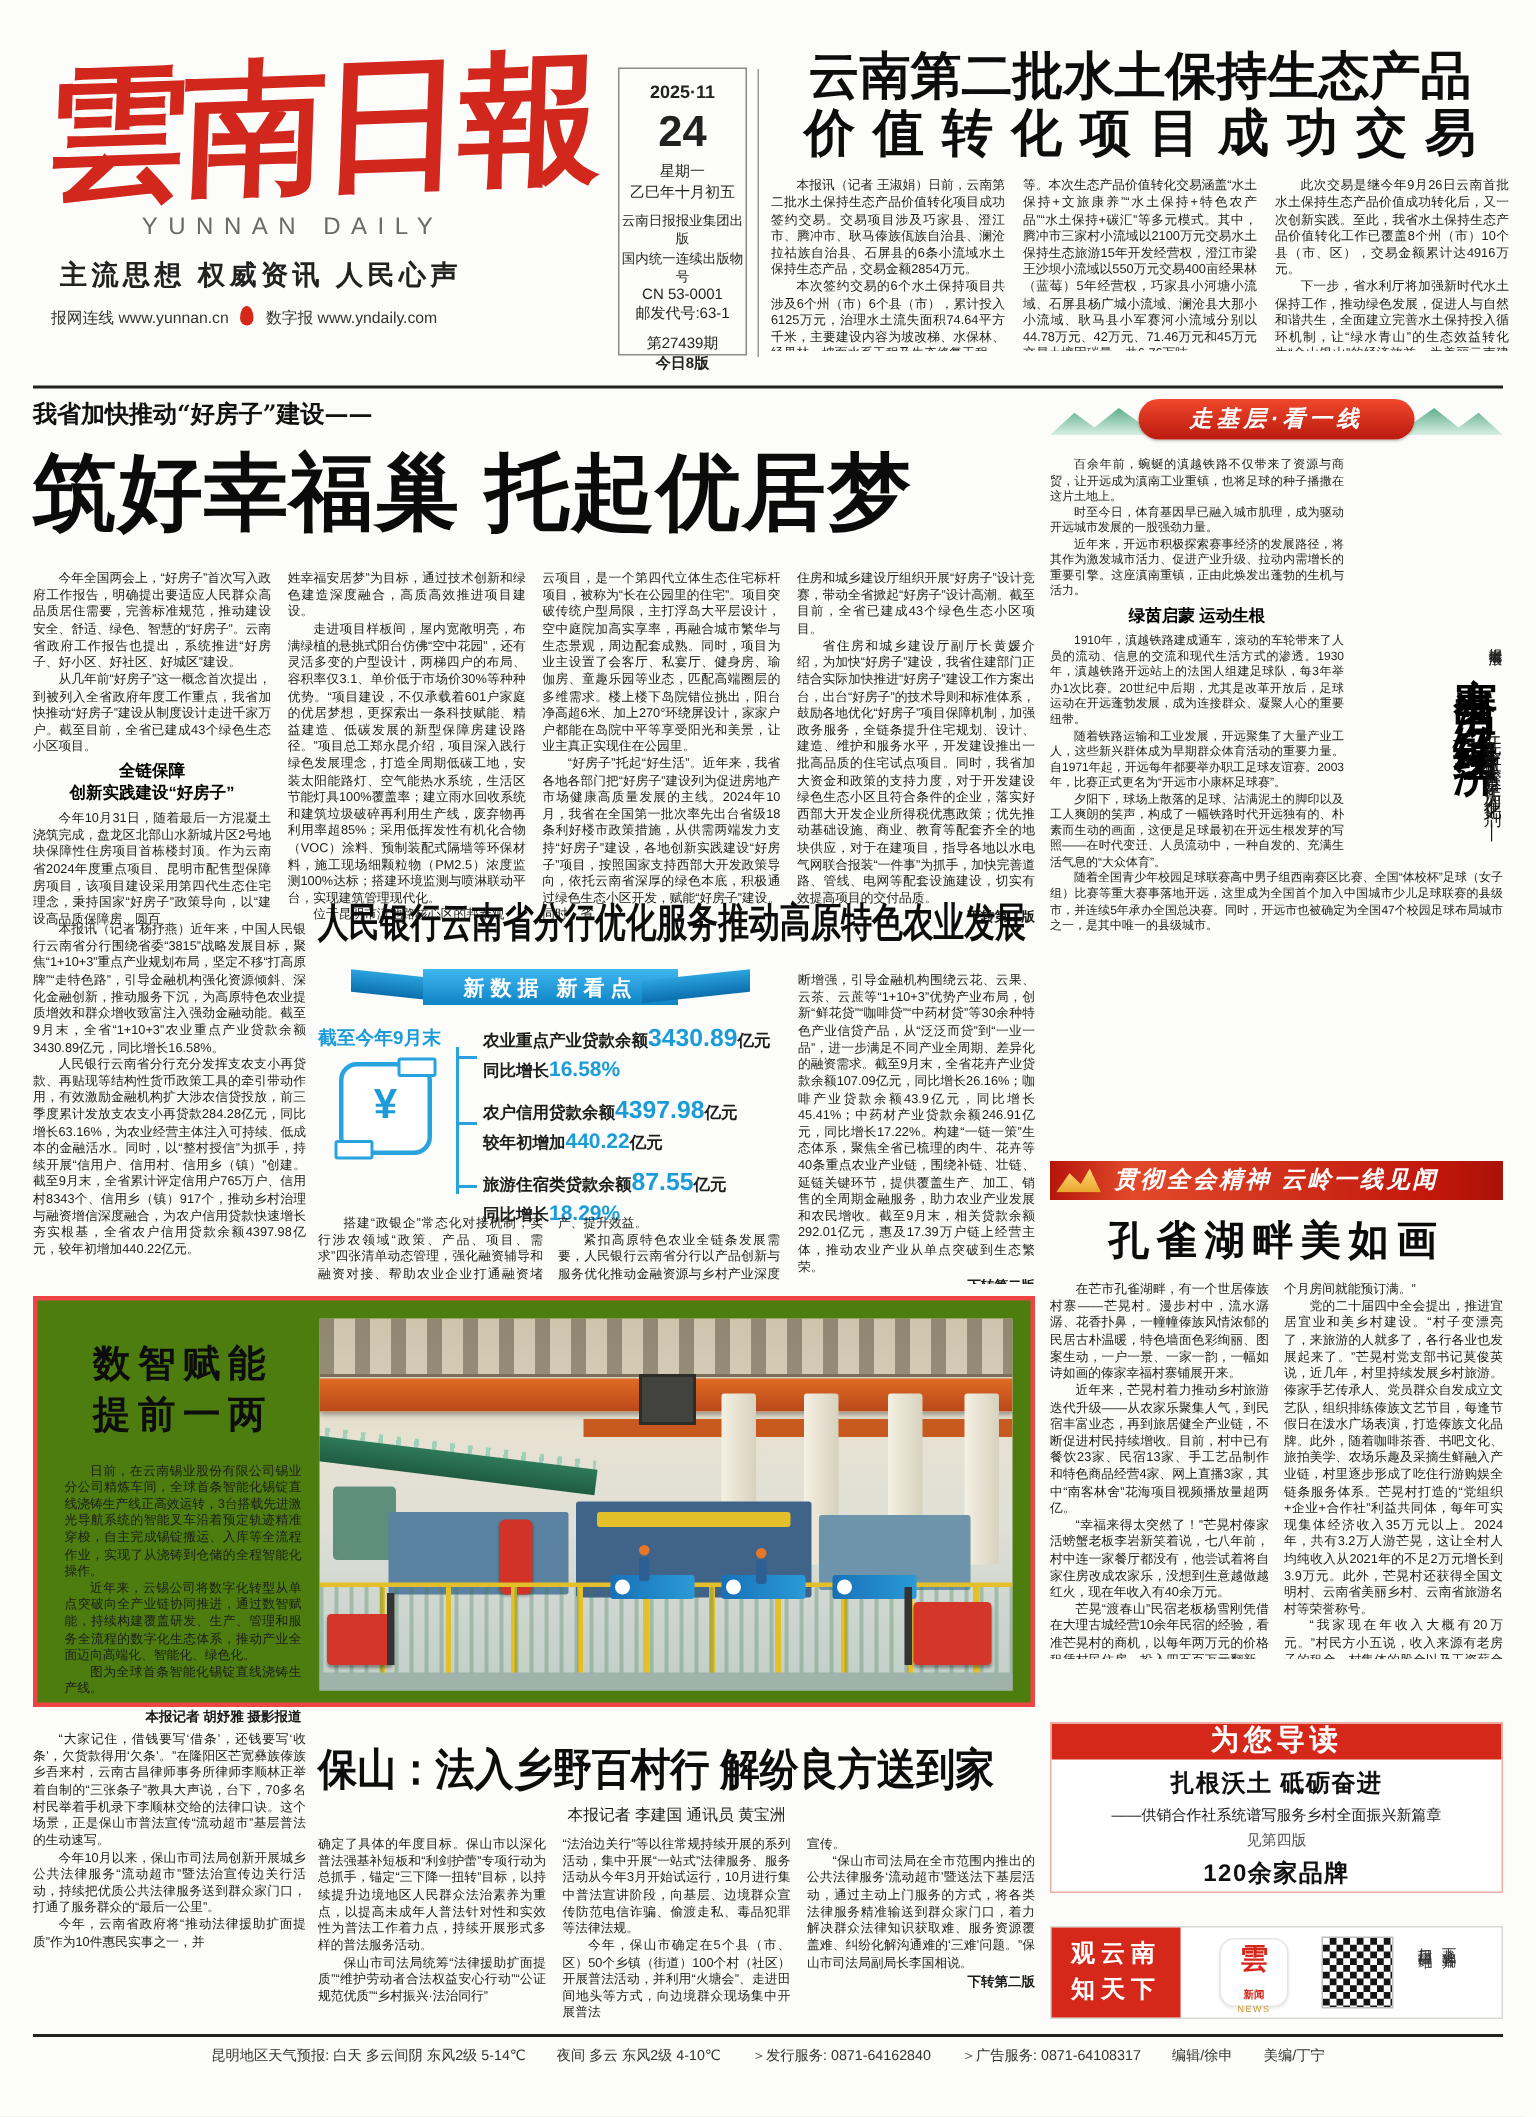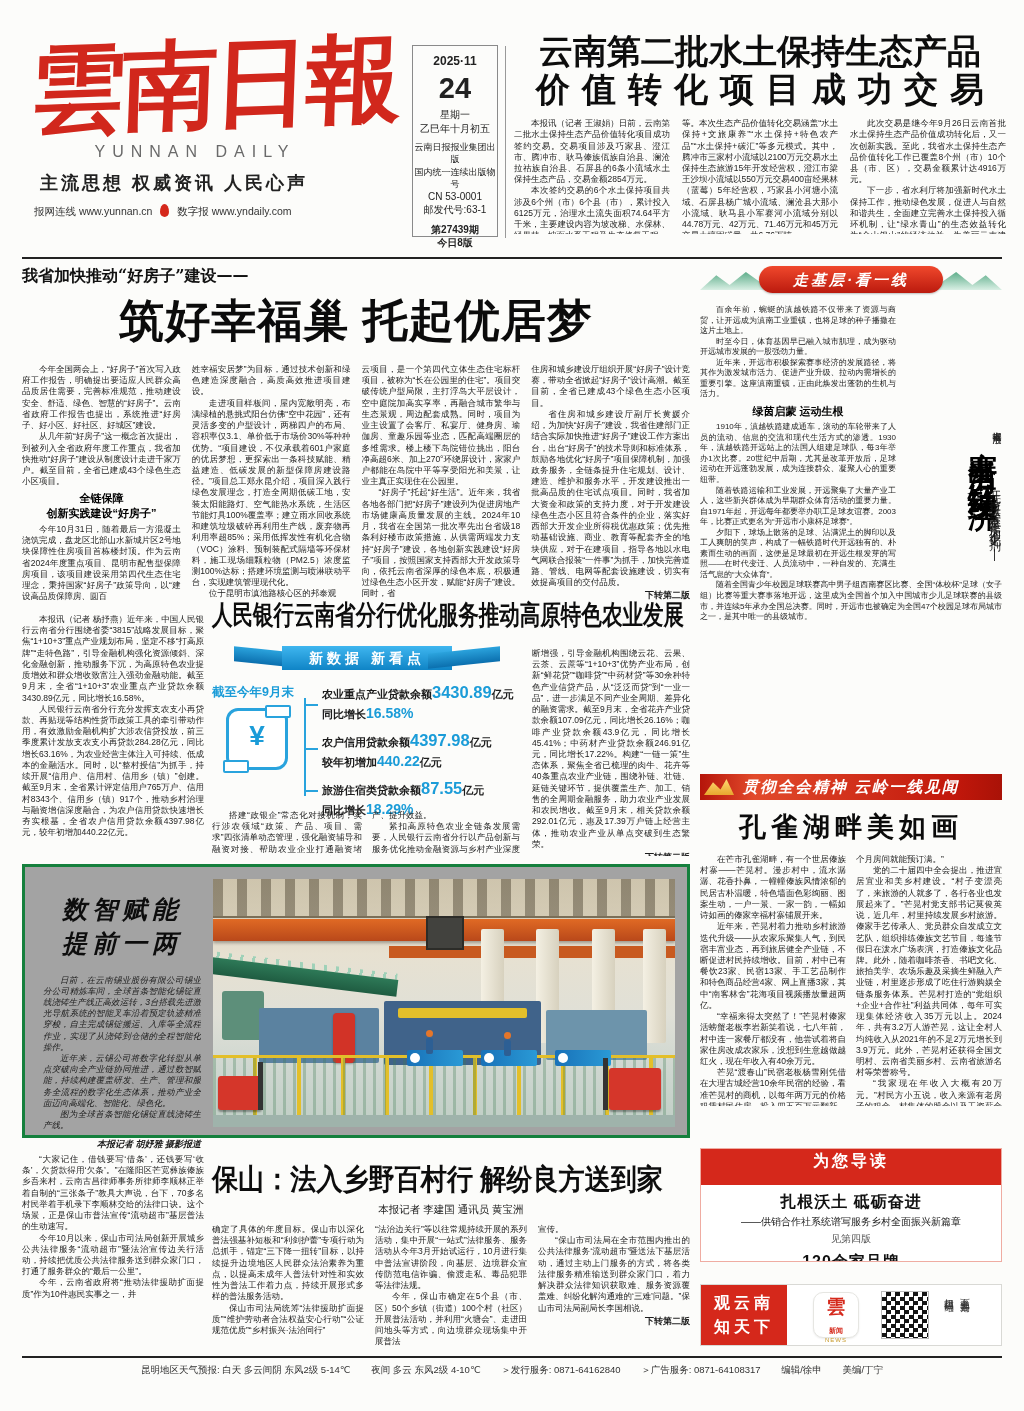--- a/index.html
+++ b/index.html
@@ -28,21 +28,21 @@
   .d-top{font-size:12px;font-weight:bold;}
   .d-day{font-size:29px;font-weight:bold;line-height:1.05;}
   .d-sm{font-size:9px;}
   .d-md{font-size:10px;}
   .vline{width:1px;background:#999;}
   .hrule{background:#222;}
   
   .h-top{font-weight:bold;font-size:34px;line-height:1.12;text-align:center;color:#0d0d0d;white-space:nowrap;}
   .h-top .sp{letter-spacing:12px;margin-right:-12px;}
   .kicker{font-family:"DejaVu Serif","Liberation Serif",serif;font-weight:bold;font-size:16px;color:#111;}
-  .h-main{font-weight:bold;font-size:45px;letter-spacing:1px;text-align:center;color:#0b0b0b;white-space:nowrap;}
+  .h-main{font-weight:bold;font-size:56px;letter-spacing:1px;color:#0b0b0b;white-space:nowrap;}
   .squeeze{display:inline-block;transform-origin:left center;white-space:nowrap;font-weight:bold;color:#0d0d0d;}
   
   .banner-zjc{position:relative;height:30px;}
   .mtn{position:absolute;top:6px;width:74px;height:18px;
        background:linear-gradient(180deg,#5fae8b,#d9efe4);
        clip-path:polygon(0 100%,22% 18%,40% 72%,62% 0,82% 58%,100% 100%);}
   .pill{position:absolute;left:50%;transform:translateX(-50%);top:0;width:184px;height:27px;border-radius:14px;
         background:linear-gradient(180deg,#f0482c,#bb1a0e);color:#fff;font-weight:bold;font-style:italic;
         font-size:15px;letter-spacing:3px;text-align:center;line-height:27px;box-shadow:0 1px 2px rgba(0,0,0,.25);}
   .vert-block{float:right;width:98px;height:258px;margin:2px 0 6px 8px;display:flex;flex-direction:row-reverse;
@@ -64,21 +64,21 @@
   .yicon::before,.yicon::after{content:"";position:absolute;background:#fff;border:2px solid #29a3dd;}
   .yicon::before{width:22px;height:9px;right:-6px;top:-6px;border-radius:2px;}
   .yicon::after{width:22px;height:9px;left:-6px;bottom:-6px;border-radius:2px;}
   .stat{margin-bottom:7px;line-height:1.25;}
   .stat .lbl{font-weight:bold;font-size:11px;color:#1d1d1d;}
   .stat .num{font-weight:bold;font-size:16.5px;color:#1b9cd8;}
   .stat .num2{font-weight:bold;font-size:14px;color:#1b9cd8;}
   .brk{position:absolute;border-left:2px solid #29a3dd;}
   .brk i{position:absolute;left:0;width:12px;border-top:2px solid #29a3dd;}
   
-  .tinbox{border:3px solid #15803d;background:#a3a3a3;box-sizing:border-box;font-style:italic;}
+  .tinbox{border:3px solid #ef4444;background:#4d7c0f;box-sizing:border-box;}
   .h-tin{font-weight:bold;font-size:25px;letter-spacing:5px;text-align:center;line-height:1.35;color:#0d0d0d;}
   
   .photo{position:absolute;overflow:hidden;background:linear-gradient(180deg,#cfc6b2 0%,#e7e1d1 30%,#e0e0d7 55%,#cdd6cf 78%,#c0cec5 100%);}
   .photo *{position:absolute;}
   .ph-truss{top:0;left:0;right:0;height:15%;background:repeating-linear-gradient(90deg,rgba(92,82,60,.55) 0 10px,rgba(205,195,168,.5) 10px 24px);border-bottom:2px solid #7a6f58;}
   .ph-crane{top:16%;left:0;right:0;height:9%;background:linear-gradient(180deg,#e06a24,#b9481a);box-shadow:0 2px 3px rgba(0,0,0,.3);}
   .ph-crane2{top:27%;left:38%;width:62%;height:5%;background:#c85a20;}
   .ph-cab{top:15%;left:46%;width:34px;height:30px;background:#42423e;border:2px solid #2c2c28;}
   .ph-pillar{top:20%;width:5%;height:46%;background:linear-gradient(90deg,#f4f0e3,#d7d1be);border-radius:2px;}
   .ph-mezz{left:-2%;top:36%;width:42%;height:7%;background:linear-gradient(180deg,#2e7a58,#1f5c41);transform:rotate(7deg);}
@@ -97,21 +97,21 @@
   .ph-worker::before{content:"";position:absolute;top:-8px;left:0;width:7px;height:7px;border-radius:50%;background:#e5762a;}
   .ph-tank{left:2%;top:45%;width:9%;height:20%;background:#5d8f7a;border-radius:3px;}
   
   .banner-red{height:26px;background:linear-gradient(90deg,#b5150a,#e24a2b 18%,#c1170b 85%,#a91207);
       color:#fff;font-weight:bold;font-style:italic;font-size:15.5px;letter-spacing:2px;text-align:center;line-height:26px;position:relative;}
   .banner-red::before{content:"";position:absolute;left:4px;top:5px;width:30px;height:16px;background:linear-gradient(180deg,#ffd873,#e8a62e);
       clip-path:polygon(0 100%,30% 20%,55% 65%,75% 0,100% 100%);}
   .h-peacock{font-weight:bold;font-size:27px;letter-spacing:5px;text-align:center;color:#0b0b0b;}
   
   .daodu{border:1px solid #efaca2;background:#fff;text-align:center;box-sizing:border-box;overflow:hidden;}
-  .daodu-h{height:36px;background:#d5281b;color:#fff;font-weight:bold;font-size:16px;letter-spacing:3px;line-height:24px;}
+  .daodu-h{height:24px;background:#d5281b;color:#fff;font-weight:bold;font-size:19px;letter-spacing:3px;line-height:24px;}
   .dd-t{font-weight:bold;font-size:16px;letter-spacing:1px;color:#111;line-height:1.3;}
   .dd-s{font-size:10px;color:#222;margin-top:2px;}
   .dd-r{font-size:10px;color:#555;margin:3px 0 6px;}
   .promo{border:1px solid #d9d9d5;background:#fff;display:flex;align-items:center;box-sizing:border-box;}
   .promo-red{width:86px;height:100%;background:#d5281b;color:#fff;font-weight:bold;font-size:16px;letter-spacing:4px;
       display:flex;flex-direction:column;justify-content:center;align-items:center;line-height:1.5;}
   .appico{width:44px;height:44px;border:1px solid #e6e6e2;border-radius:10px;margin-left:26px;text-align:center;background:#fff;box-shadow:0 1px 2px rgba(0,0,0,.08);}
   .appico .zc{font-family:"DejaVu Serif",serif;color:#d5281b;font-weight:bold;font-size:19px;line-height:26px;}
   .appico .zs{font-size:7px;color:#d5281b;font-weight:bold;line-height:1;}
   .appico .zn{font-size:6px;color:#c89a2a;letter-spacing:1px;line-height:1.2;}
@@ -143,21 +143,21 @@
 
   <div class="abs datebox" style="left:412px;top:45px;width:86px;height:192px;">
     <div class="d-top">2025·11</div>
     <div class="d-day">24</div>
     <div class="d-md">星期一</div>
     <div class="d-md" style="margin-bottom:6px;">乙巳年十月初五</div>
     <div class="d-sm">云南日报报业集团出版</div>
     <div class="d-sm">国内统一连续出版物号</div>
     <div class="d-md">CN 53-0001</div>
     <div class="d-md" style="margin-bottom:6px;">邮发代号:63-1</div>
-    <div class="d-md" style="font-weight:bold;">第27439期</div>
+    <div class="d-md" style="font-weight:normal;">第27439期</div>
     <div class="d-md" style="font-weight:bold;">今日8版</div>
   </div>
 
   <div class="abs vline" style="left:505px;top:46px;height:192px;"></div>
 
   <div class="abs" style="left:514px;top:32px;width:492px;">
     <div class="h-top">
       <div>云南第二批水土保持生态产品</div>
       <div class="sp">价值转化项目成功交易</div>
     </div>

